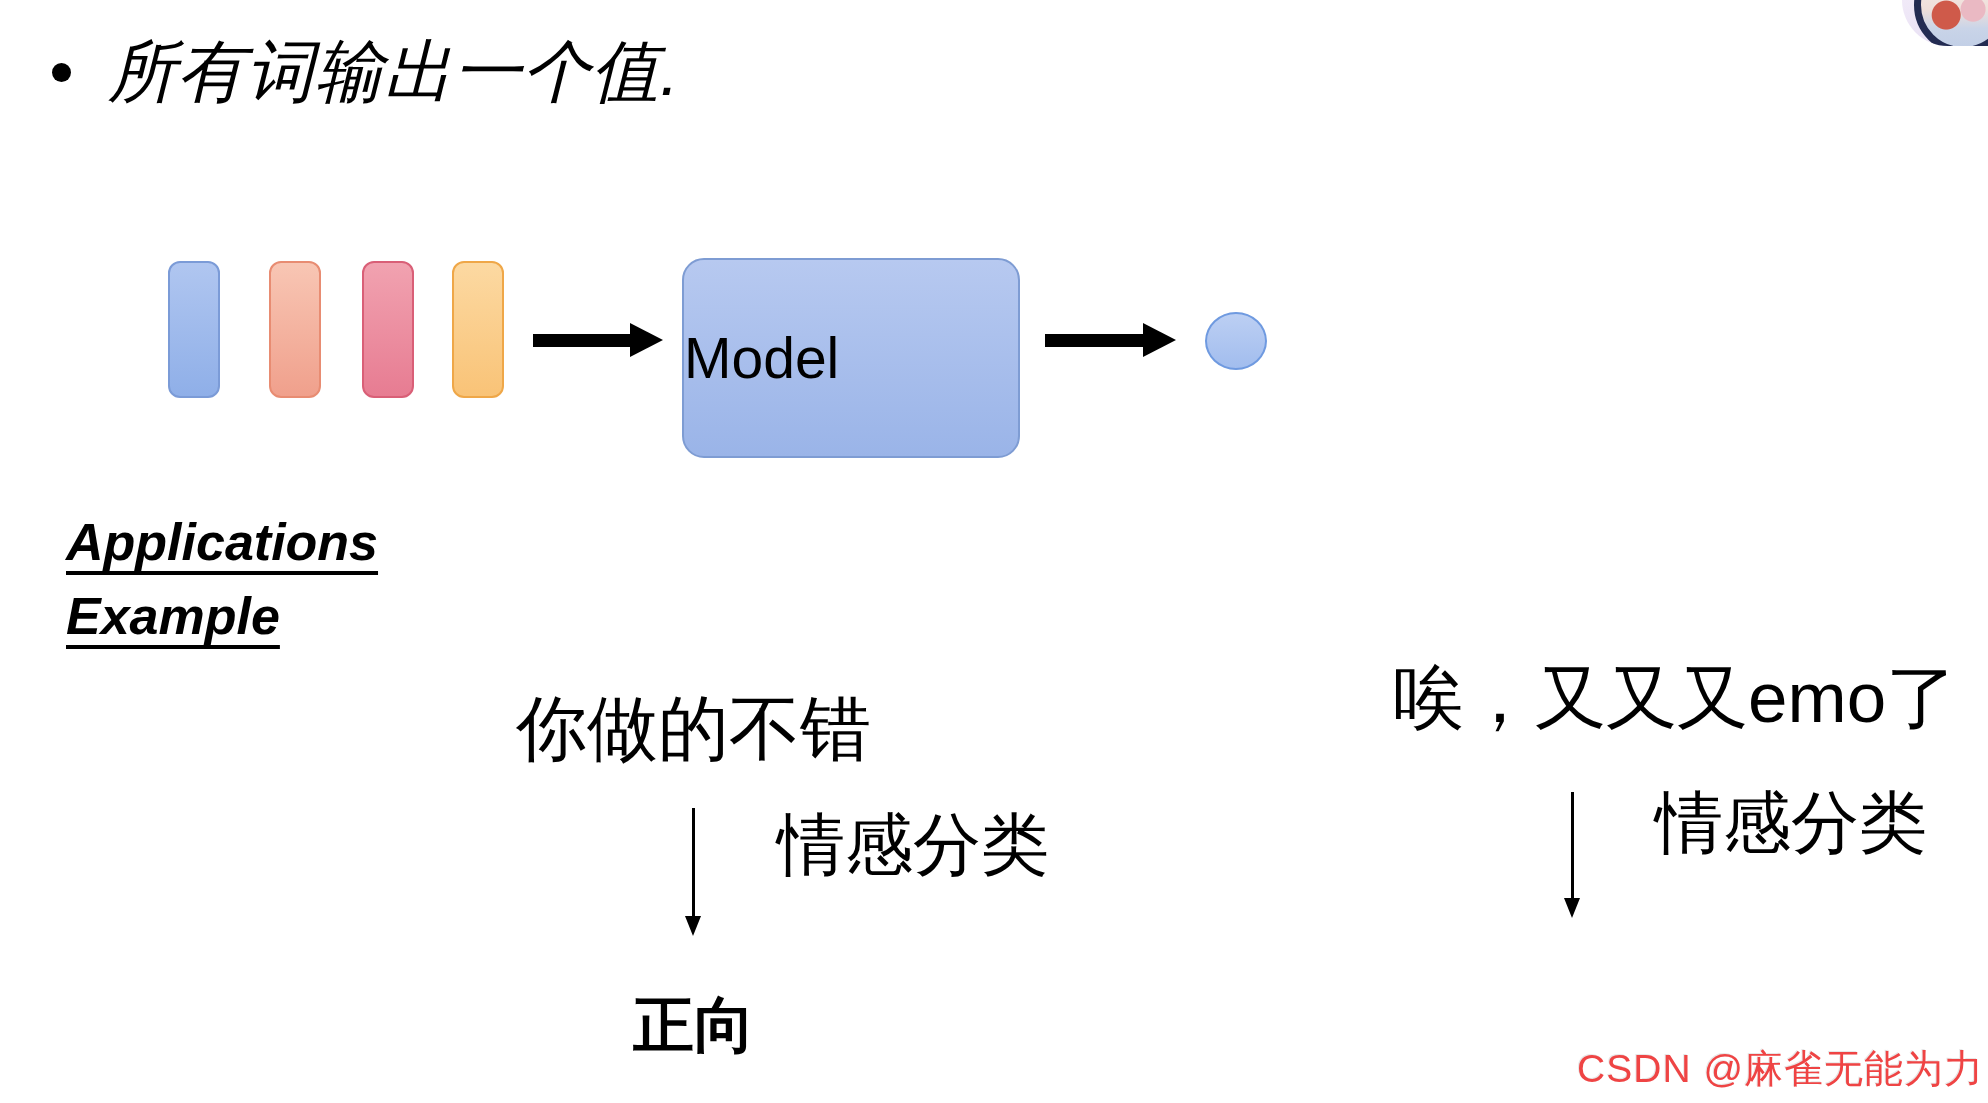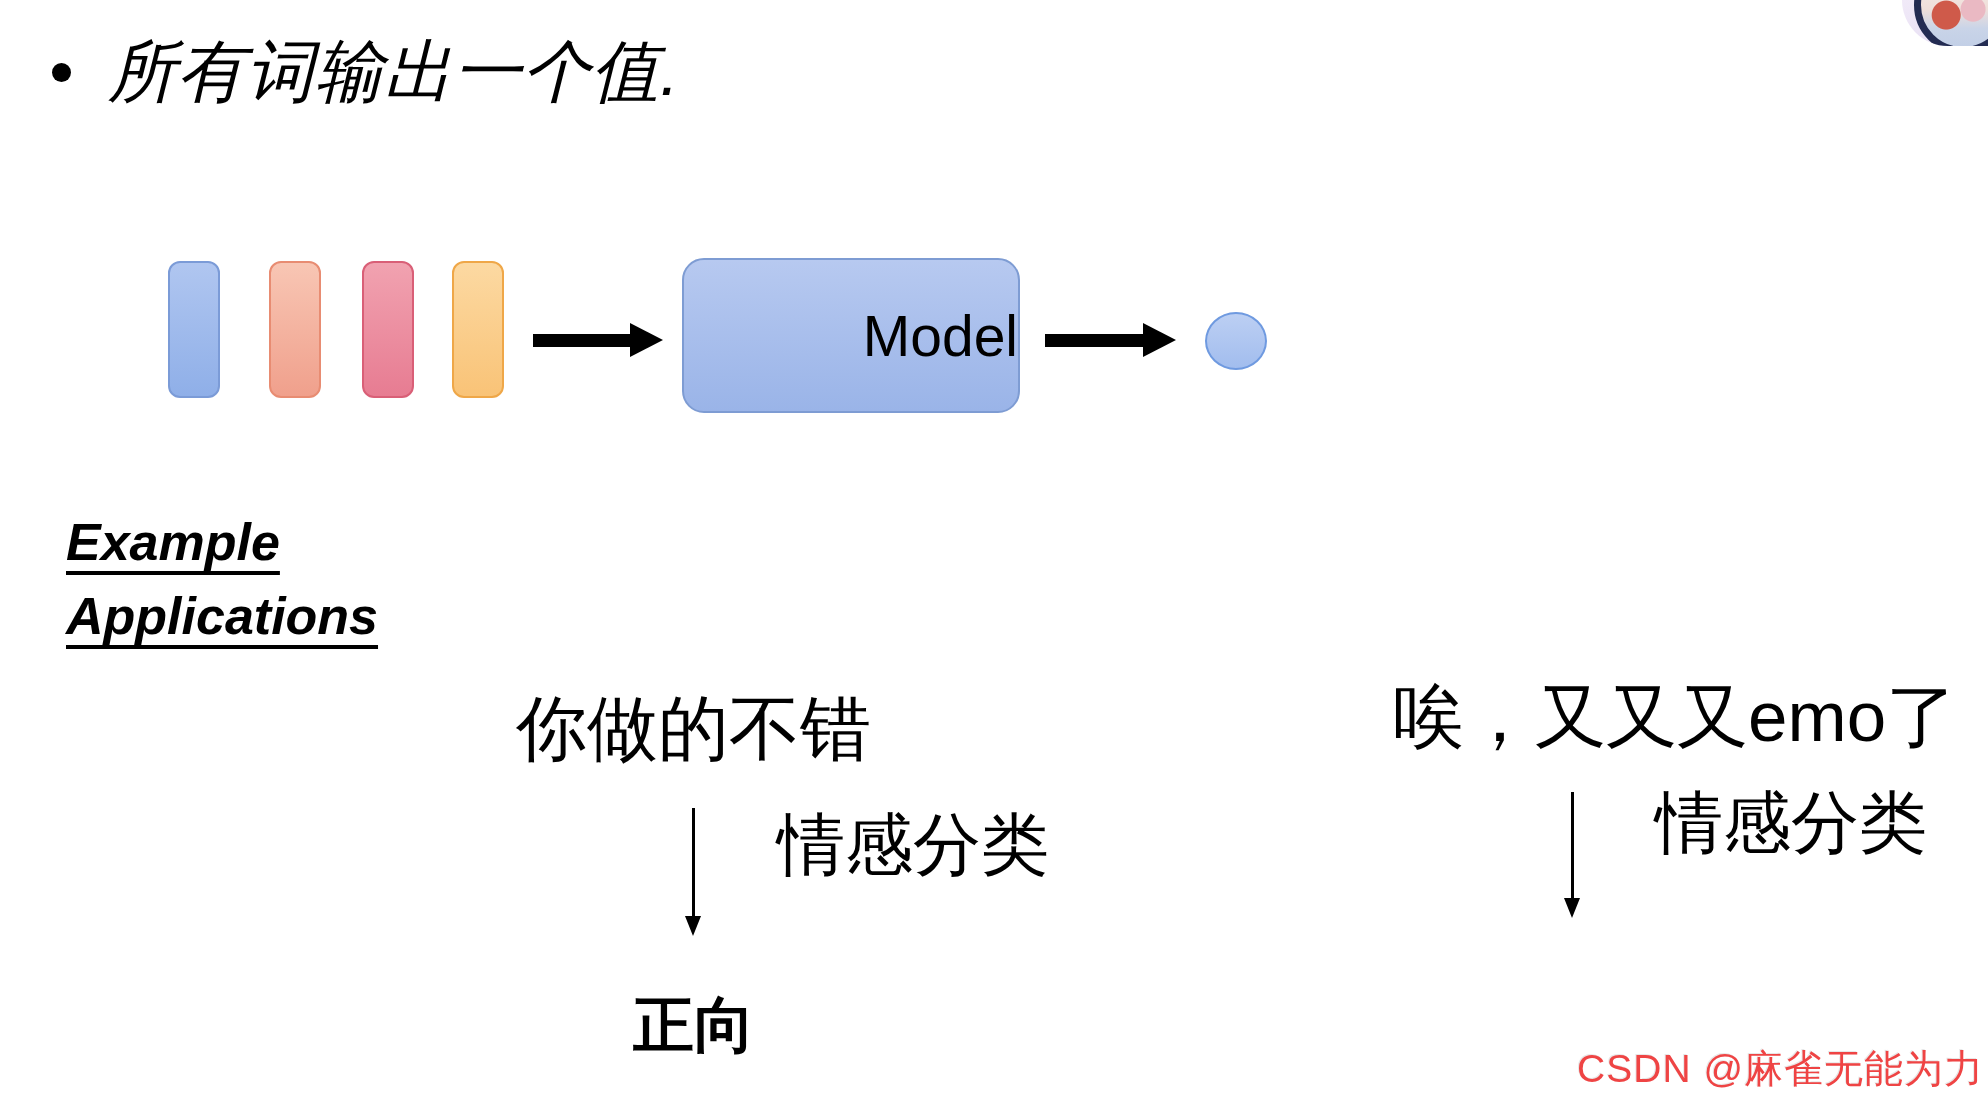--- a/index.html
+++ b/index.html
@@ -25,42 +25,42 @@
   .h-arrow .head{position:absolute;top:0;width:0;height:0;border-top:17px solid transparent;border-bottom:17px solid transparent;border-left:33px solid #000;}
   .h-arrow1{left:533px;top:323px;width:130px;}
   .h-arrow1 .shaft{width:98px;}
   .h-arrow1 .head{left:97px;}
   .h-arrow2{left:1045px;top:323px;width:131px;}
   .h-arrow2 .shaft{width:99px;}
   .h-arrow2 .head{left:98px;}
 
   
   .model-box{
-    position:absolute;left:682px;top:258px;width:338px;height:155px;border-radius:22px;
+    position:absolute;left:682px;top:258px;width:338px;height:200px;border-radius:22px;
     background:linear-gradient(180deg,#b7c9f0 0%,#9ab4e8 100%);
     border:2px solid #7e9cd3;box-sizing:border-box;
-    display:flex;align-items:center;justify-content:flex-end;
+    display:flex;align-items:center;justify-content:flex-start;
   }
   .model-label{font-size:57px;color:#000;}
 
   
   .out-circle{
     position:absolute;left:1205px;top:312px;width:62px;height:58px;border-radius:50%;
     background:linear-gradient(180deg,#bccff3 0%,#a2bdee 100%);
     border:2px solid #6f9ae0;box-sizing:border-box;
   }
 
   
   .ex-heading{position:absolute;left:66px;top:505px;font-size:52px;font-weight:bold;font-style:italic;line-height:74px;}
   .ex-heading span{display:block;text-decoration:underline;text-decoration-thickness:4px;text-underline-offset:11px;white-space:nowrap;}
 
   
   .sentence{position:absolute;font-size:71px;line-height:1.1;white-space:nowrap;}
   .sentence-left{left:516px;top:690px;}
-  .sentence-right{left:1393px;top:678px;}
+  .sentence-right{left:1393px;top:659px;}
 
   
   .v-arrow{position:absolute;width:16px;}
   .v-arrow .vline{position:absolute;left:7px;top:0;width:2.5px;background:#000;}
   .v-arrow .vhead{position:absolute;left:0;width:0;height:0;border-left:8px solid transparent;border-right:8px solid transparent;border-top:20px solid #000;}
   .v-arrow1{left:685px;top:808px;height:128px;}
   .v-arrow1 .vline{height:108px;}
   .v-arrow1 .vhead{top:108px;}
   .v-arrow2{left:1564px;top:792px;height:126px;}
   .v-arrow2 .vline{height:106px;}
@@ -118,22 +118,22 @@
   </div>
 
   <div class="h-arrow h-arrow2">
     <div class="shaft"></div>
     <div class="head"></div>
   </div>
 
   <div class="out-circle"></div>
 
   <div class="ex-heading">
+    <span>Applications</span>
     <span>Example</span>
-    <span>Applications</span>
   </div>
 
   <div class="sentence sentence-left">你做的不错</div>
   <div class="v-arrow v-arrow1">
     <div class="vline"></div>
     <div class="vhead"></div>
   </div>
   <div class="arrow-label arrow-label-left">情感分类</div>
   <div class="result-label result-left">正向</div>
 

